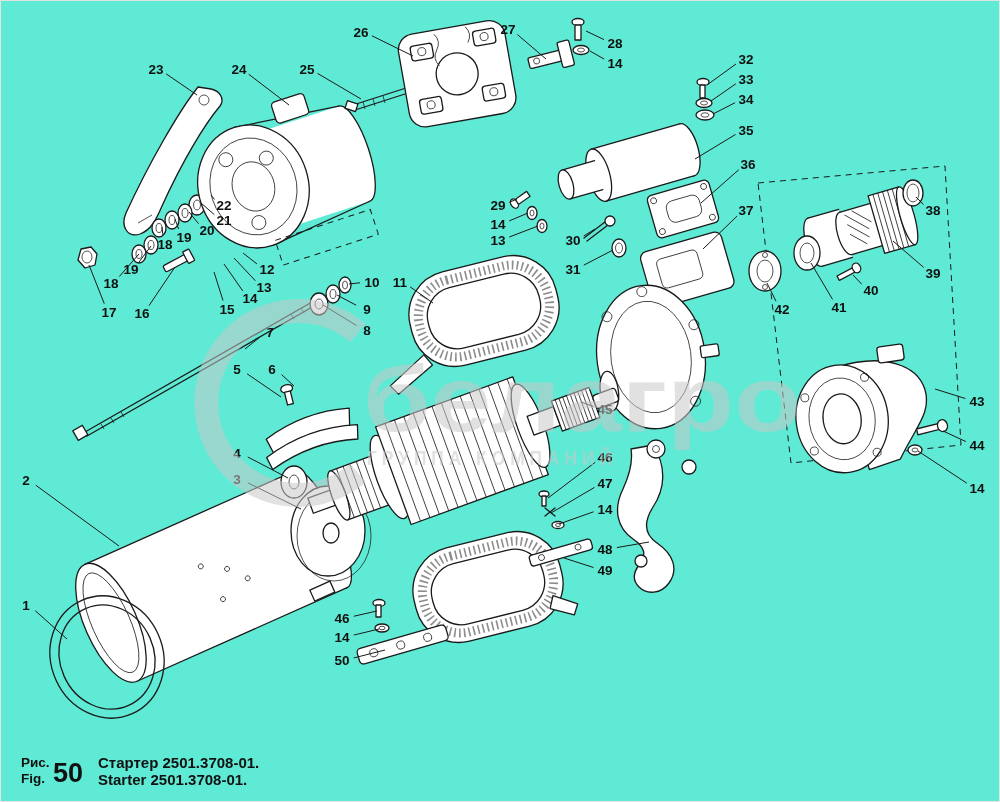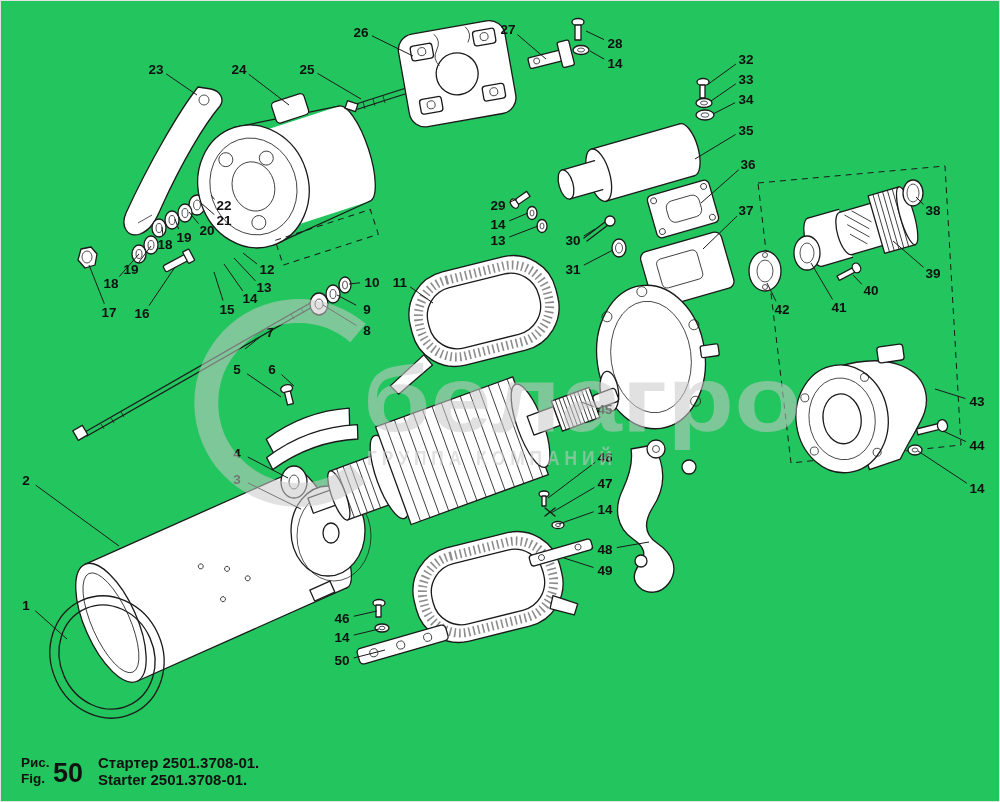--- a/index.html
+++ b/index.html
@@ -1,16 +1,16 @@
 <!DOCTYPE html>
 <html><head>
 <meta charset="utf-8">
 <style>
   html,body{margin:0;padding:0;background:#ffffff;}
-  .page{position:relative;width:1000px;height:802px;background:#22c55e;border:1px solid #e3e3e3;box-sizing:border-box;overflow:hidden;font-family:"Liberation Sans",sans-serif;text-align:center;}
+  .page{position:relative;width:1000px;height:802px;background:#5eead4;border:1px solid #e3e3e3;box-sizing:border-box;overflow:hidden;font-family:"Liberation Sans",sans-serif;text-align:center;}
   svg{display:block;}
   .ol{fill:none;stroke:#1a1a1a;stroke-width:1.3;stroke-linejoin:round;stroke-linecap:round;}
   .fw{fill:#ffffff;stroke:#1a1a1a;stroke-width:1.3;stroke-linejoin:round;}
   .tn{fill:none;stroke:#1a1a1a;stroke-width:0.75;}
   .dash{fill:none;stroke:#1a1a1a;stroke-width:1;stroke-dasharray:6 5;}
   .leader{stroke:#1a1a1a;stroke-width:1;}
   .callout{font:700 13.5px "Liberation Sans",sans-serif;fill:#101010;}
   .wm{fill:#c9c9c9;font-family:"Liberation Sans",sans-serif;font-weight:bold;}
   .cap{font-family:"Liberation Sans",sans-serif;font-weight:bold;fill:#111111;}
 </style>

